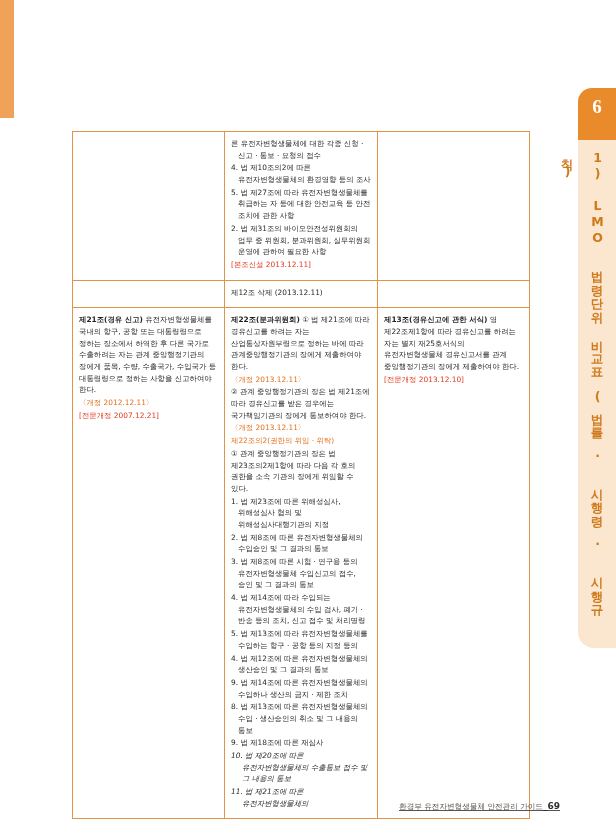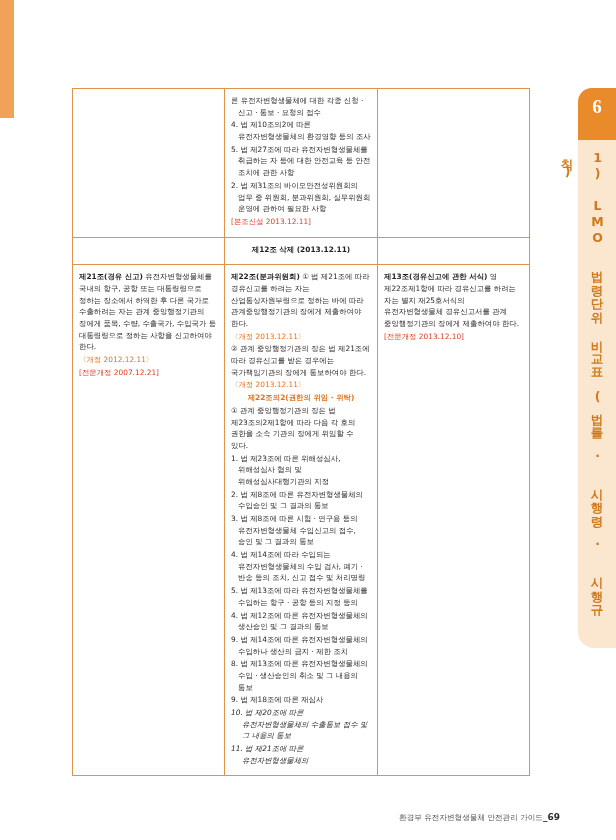--- a/index.html
+++ b/index.html
@@ -80,57 +80,59 @@
   .table-wrap {
     position: absolute;
     left: 72px;
     top: 88px;
     width: 457px;
   }
   table.lmo {
     border-collapse: collapse;
     width: 457px;
     table-layout: fixed;
+    margin-top: 43px;
   }
   table.lmo td {
     border: 1px solid #e0934a;
     vertical-align: top;
     padding: 6px 6px 8px 6px;
     font-size: 7.4px;
     line-height: 1.58;
     color: #231f20;
     word-break: keep-all;
   }
   col.c1 { width: 152px; }
   col.c2 { width: 153px; }
   col.c3 { width: 152px; }
 
   .cell p {
     margin: 0 0 1px 0;
   }
-  .bold { font-weight: bold; text-align: center; }
+  .bold { font-weight: normal; }
   .orange { color: #e2711d; }
   .red { color: #e03a1e; }
   .indent {
     padding-left: 7px;
     text-indent: -7px;
   }
   .indent2 {
     padding-left: 11px;
     text-indent: -11px;
     font-style: italic;
   }
 
   
   .footer {
     position: absolute;
     right: 56px;
-    bottom: 17px;
+    bottom: 28px;
     font-size: 7.6px;
     color: #58534f;
+    text-decoration: underline;
   }
   .footer .pg {
     color: #2b2b2b;
     font-weight: bold;
     font-size: 9px;
   }
 </style>
 </head>
 <body>
 

